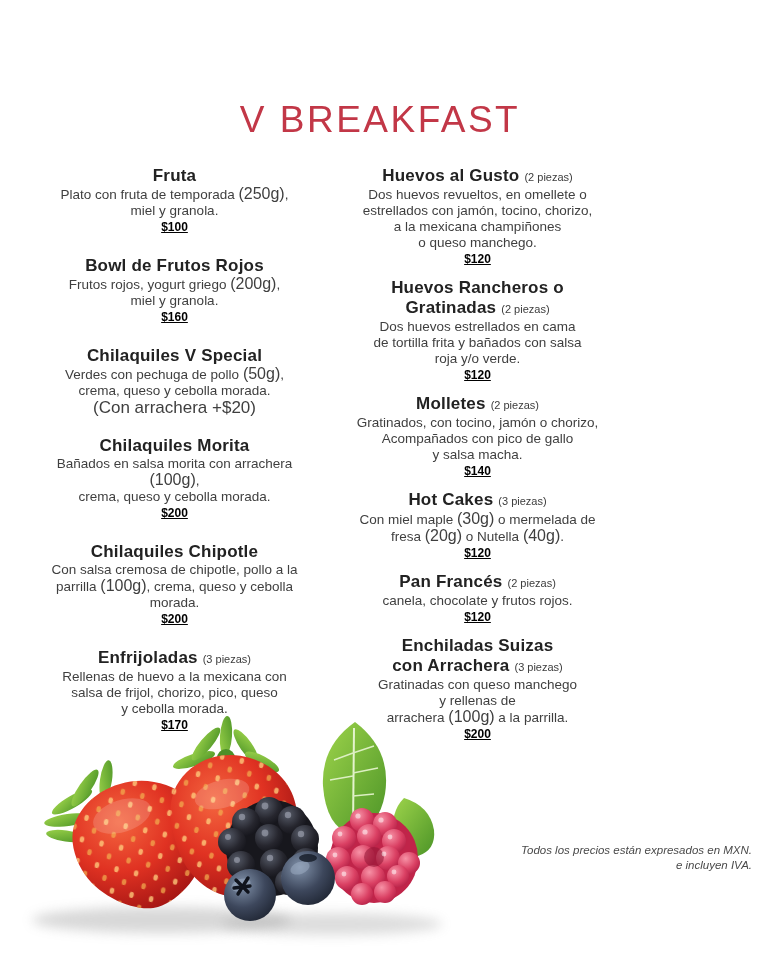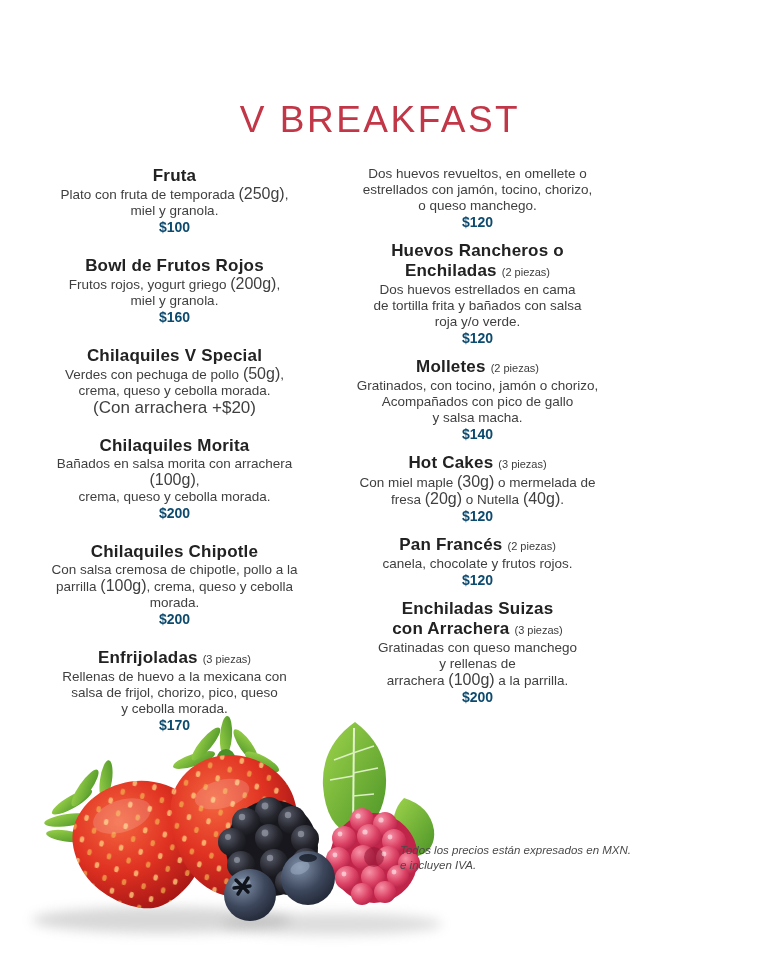--- a/index.html
+++ b/index.html
@@ -24,24 +24,24 @@
   .item-name {
     font-size:17px; font-weight:700; color:#222222; line-height:20px;
     letter-spacing:0.2px;
   }
   .qualifier {
     font-size:11px; font-weight:400; color:#3c3c3c; margin-left:5px;
     letter-spacing:0;
   }
   .desc-line { font-size:13.5px; color:#3f3f3f; line-height:16px; }
   .sm { font-size:16px; }
-  .price { font-size:14px; font-weight:700; color:#0c4a6e; line-height:17px; }
+  .price { font-size:12px; font-weight:700; color:#000000; line-height:17px;text-decoration:underline; }
   .note { font-size:17px; color:#3f3f3f; line-height:17px; }
   .footer {
-    position:absolute; top:843px; left:400px; width:352px; text-align:left;
+    position:absolute; top:843px; left:400px; width:352px; text-align:right;
     font-style:italic; font-size:11.5px; color:#4a4a4a; line-height:15px;
   }
   .berries { position:absolute; top:708px; left:22px; width:440px; height:250px; }
   .berries svg { width:100%; height:100%; display:block; }
 </style>
 </head>
 <body>
 
 <h1 class="title">V BREAKFAST</h1>
 
@@ -92,29 +92,33 @@
           <div class="name-line"><span>Enfrijoladas</span><span class="qualifier">(3 piezas)</span></div>
         </div>
         <div class="desc-line"><span>Rellenas de huevo a la mexicana con</span></div>
         <div class="desc-line"><span>salsa de frijol, chorizo, pico, queso</span></div>
         <div class="desc-line"><span>y cebolla morada.</span></div>
         <div class="price">$170</div>
       </div>
     </div>
   <div class="col col-right" id="col-right">
       <div class="item">
+        <div class="item-name">
+          <div class="name-line"><span>Huevos al Gusto</span><span class="qualifier">(2 piezas)</span></div>
+        </div>
         <div class="desc-line"><span>Dos huevos revueltos, en omellete o</span></div>
         <div class="desc-line"><span>estrellados con jamón, tocino, chorizo,</span></div>
+        <div class="desc-line"><span>a la mexicana champiñones</span></div>
         <div class="desc-line"><span>o queso manchego.</span></div>
         <div class="price">$120</div>
       </div>
       <div class="item">
         <div class="item-name">
           <div class="name-line"><span>Huevos Rancheros o</span></div>
-          <div class="name-line"><span>Enchiladas</span><span class="qualifier">(2 piezas)</span></div>
+          <div class="name-line"><span>Gratinadas</span><span class="qualifier">(2 piezas)</span></div>
         </div>
         <div class="desc-line"><span>Dos huevos estrellados en cama</span></div>
         <div class="desc-line"><span>de tortilla frita y bañados con salsa</span></div>
         <div class="desc-line"><span>roja y/o verde.</span></div>
         <div class="price">$120</div>
       </div>
       <div class="item">
         <div class="item-name">
           <div class="name-line"><span>Molletes</span><span class="qualifier">(2 piezas)</span></div>
         </div>

